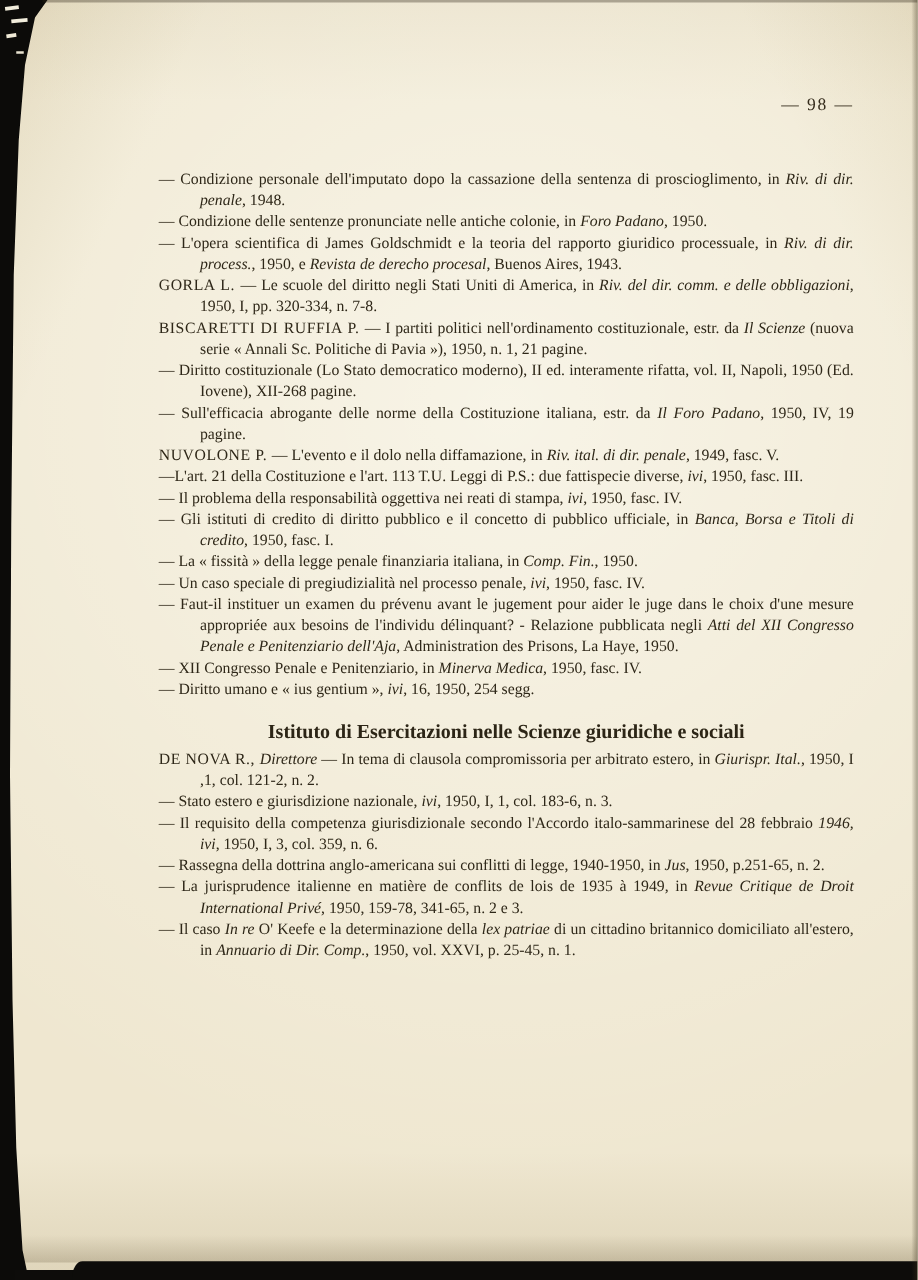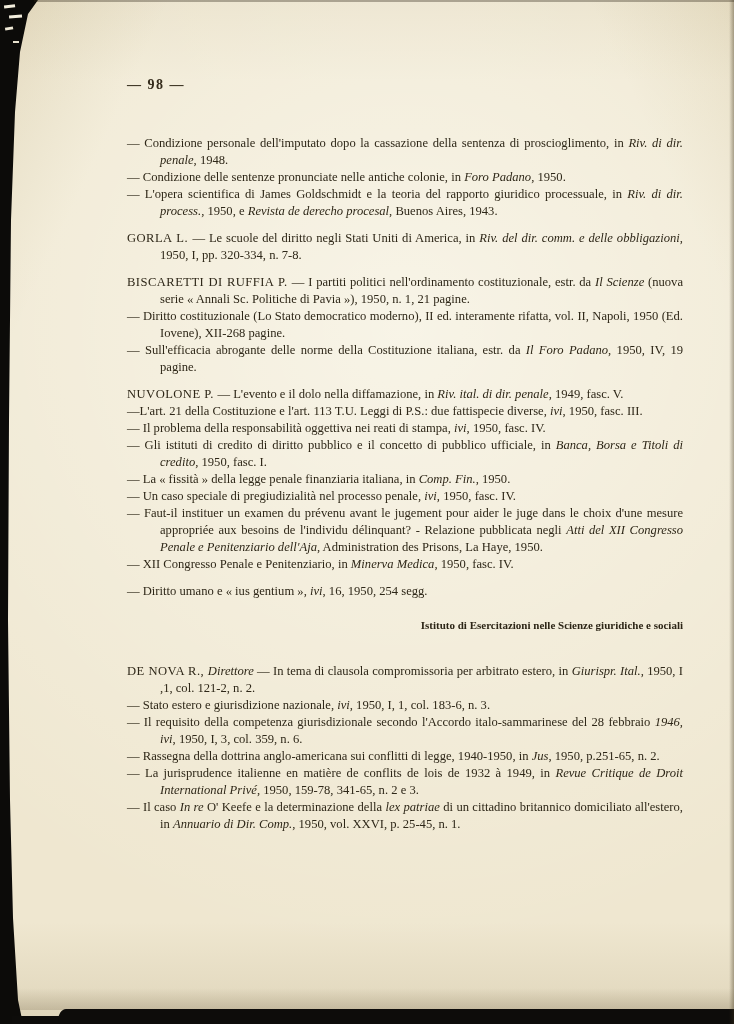--- a/index.html
+++ b/index.html
@@ -13,28 +13,28 @@
       linear-gradient(115deg, rgba(180,160,110,0.25) 0%, rgba(180,160,110,0) 14%),
       linear-gradient(245deg, rgba(180,160,110,0.20) 0%, rgba(180,160,110,0) 12%),
       linear-gradient(to bottom, rgba(170,150,100,0.10) 0%, rgba(170,150,100,0) 8%, rgba(170,150,100,0) 90%, rgba(150,130,85,0.18) 100%),
       #efe7d0;
   }
 
   .content {
     position:absolute; left:127px; top:0; width:556px;
     color:#2e2718; font-size:12.6px; line-height:17px; text-align:justify;
   }
-  .page-number { margin-top:76px; text-align:left; font-size:14px; letter-spacing:1.5px; color:#352c1c;font-weight:bold; }
+  .page-number { margin-top:76px; text-align:right; font-size:14px; letter-spacing:1.5px; color:#352c1c; }
   .text-block { margin-top:42px; }
-  .group { margin-top:10px; }
+  .group { }
   .group:first-child { margin-top:0; }
   .entry { padding-left:33px; text-indent:-33px; }
   .it { font-style:italic; }
   .caps { letter-spacing:0.45px; }
-  .heading { margin:17px 0 29px; text-align:right; font-weight:bold; font-size:11px; color:#2c2516; }
+  .heading { margin:17px 0 5px; text-align:center; font-weight:bold; font-size:16px; color:#2c2516; }
 
   
   .edge-left-svg { position:absolute; left:0; top:0; display:block; }
   .edge-bottom { position:absolute; left:58px; bottom:0; width:676px; height:15px; background:#0d0c0a; border-top-left-radius:8px 12px; }
   .edge-bottom-tail { position:absolute; left:12px; bottom:0; width:70px; height:8px; background:#0d0c0a; }
   .edge-right { position:absolute; right:0; top:0; bottom:0; width:5px;
     background:linear-gradient(to left, rgba(60,50,28,0.40), rgba(60,50,28,0)); }
   .edge-top { position:absolute; left:34px; top:0; right:0; height:2px; background:rgba(45,38,22,0.35); }
   .bottom-shadow { position:absolute; left:0; right:0; bottom:14px; height:22px;
     background:linear-gradient(to bottom, rgba(90,75,45,0), rgba(90,75,45,0.22)); }
@@ -72,21 +72,21 @@
         </div>
         <div class="group">
           <p class="entry"><span>— Diritto umano e « ius gentium », </span><span class="it">ivi</span><span>, 16, 1950, 254 segg.</span></p>
         </div>
         <div class="heading">Istituto di Esercitazioni nelle Scienze giuridiche e sociali</div>
         <div class="group">
           <p class="entry"><span class="caps">DE NOVA R., </span><span class="it">Direttore</span><span> — In tema di clausola compromissoria per arbitrato estero, in </span><span class="it">Giurispr. Ital.</span><span>, 1950, I ,1, col. 121-2, n. 2.</span></p>
           <p class="entry"><span>— Stato estero e giurisdizione nazionale, </span><span class="it">ivi</span><span>, 1950, I, 1, col. 183-6, n. 3.</span></p>
           <p class="entry"><span>— Il requisito della competenza giurisdizionale secondo l'Accordo italo-sammarinese del 28 febbraio </span><span class="it">1946, ivi</span><span>, 1950, I, 3, col. 359, n. 6.</span></p>
           <p class="entry"><span>— Rassegna della dottrina anglo-americana sui conflitti di legge, 1940-1950, in </span><span class="it">Jus</span><span>, 1950, p.251-65, n. 2.</span></p>
-          <p class="entry"><span>— La jurisprudence italienne en matière de conflits de lois de 1932 à 1949, in </span><span class="it">Revue Critique de Droit International Privé</span><span>, 1950, 159-78, 341-65, n. 2 e 3.</span></p>
+          <p class="entry"><span>— La jurisprudence italienne en matière de conflits de lois de 1935 à 1949, in </span><span class="it">Revue Critique de Droit International Privé</span><span>, 1950, 159-78, 341-65, n. 2 e 3.</span></p>
           <p class="entry"><span>— Il caso </span><span class="it">In re</span><span> O' Keefe e la determinazione della </span><span class="it">lex patriae</span><span> di un cittadino britannico domiciliato all'estero, in </span><span class="it">Annuario di Dir. Comp.</span><span>, 1950, vol. XXVI, p. 25-45, n. 1.</span></p>
         </div>
       </div>
   </div>
 
   <div class="bottom-shadow"></div>
 
   <svg class="edge-left-svg" width="42" height="1024" viewBox="0 0 42 1024" preserveAspectRatio="none">
     <polygon points="0,0 38,0 28,14 20,52 15,112 11,220 9,420 8,620 10,800 13,918 18,1000 23,1024 0,1024" fill="#0c0b09"></polygon>
     <rect x="4" y="5" width="11" height="3" fill="#f2eddc" transform="rotate(-7 9 6)"></rect>

